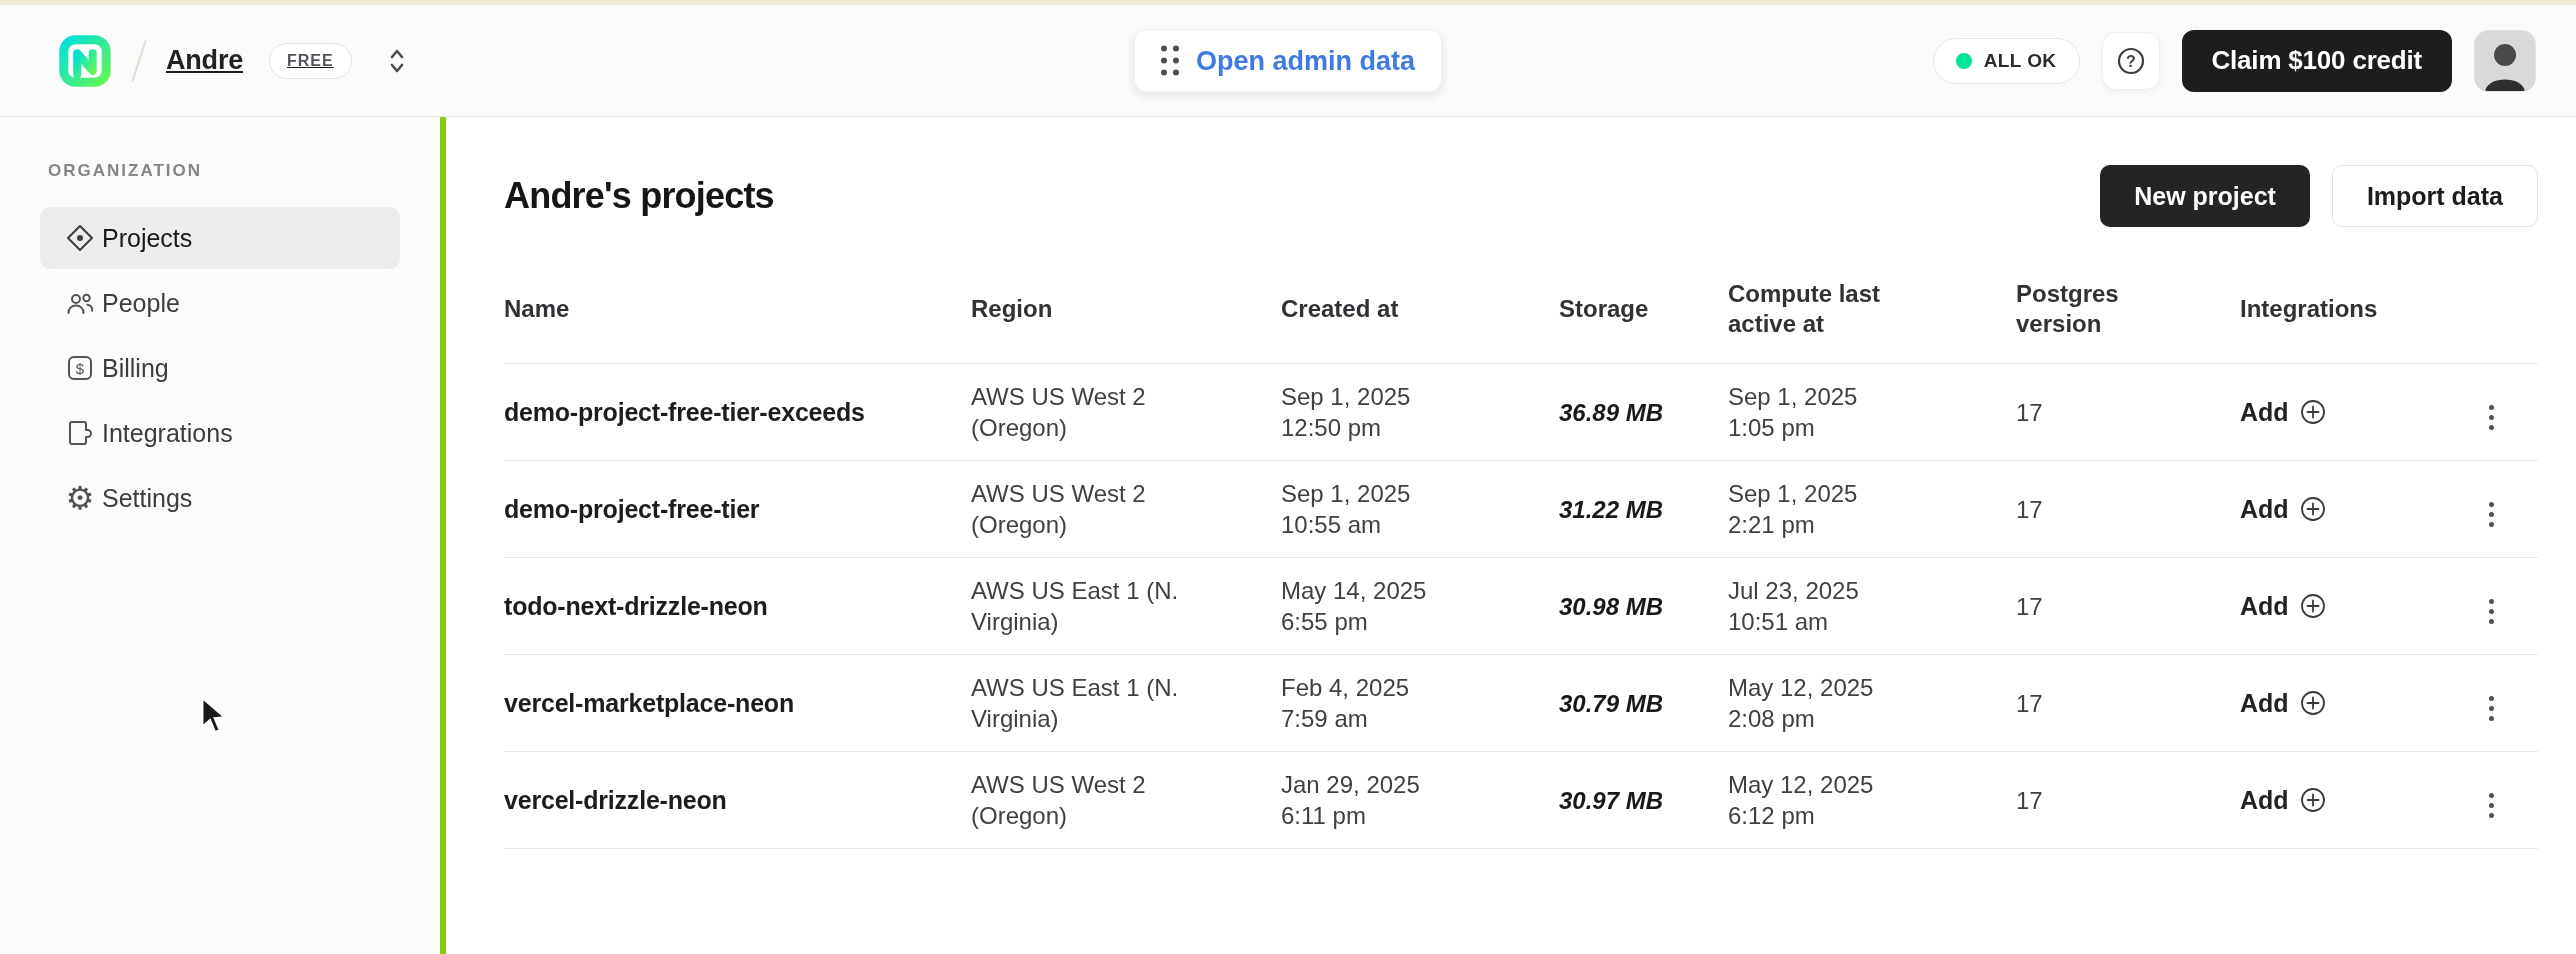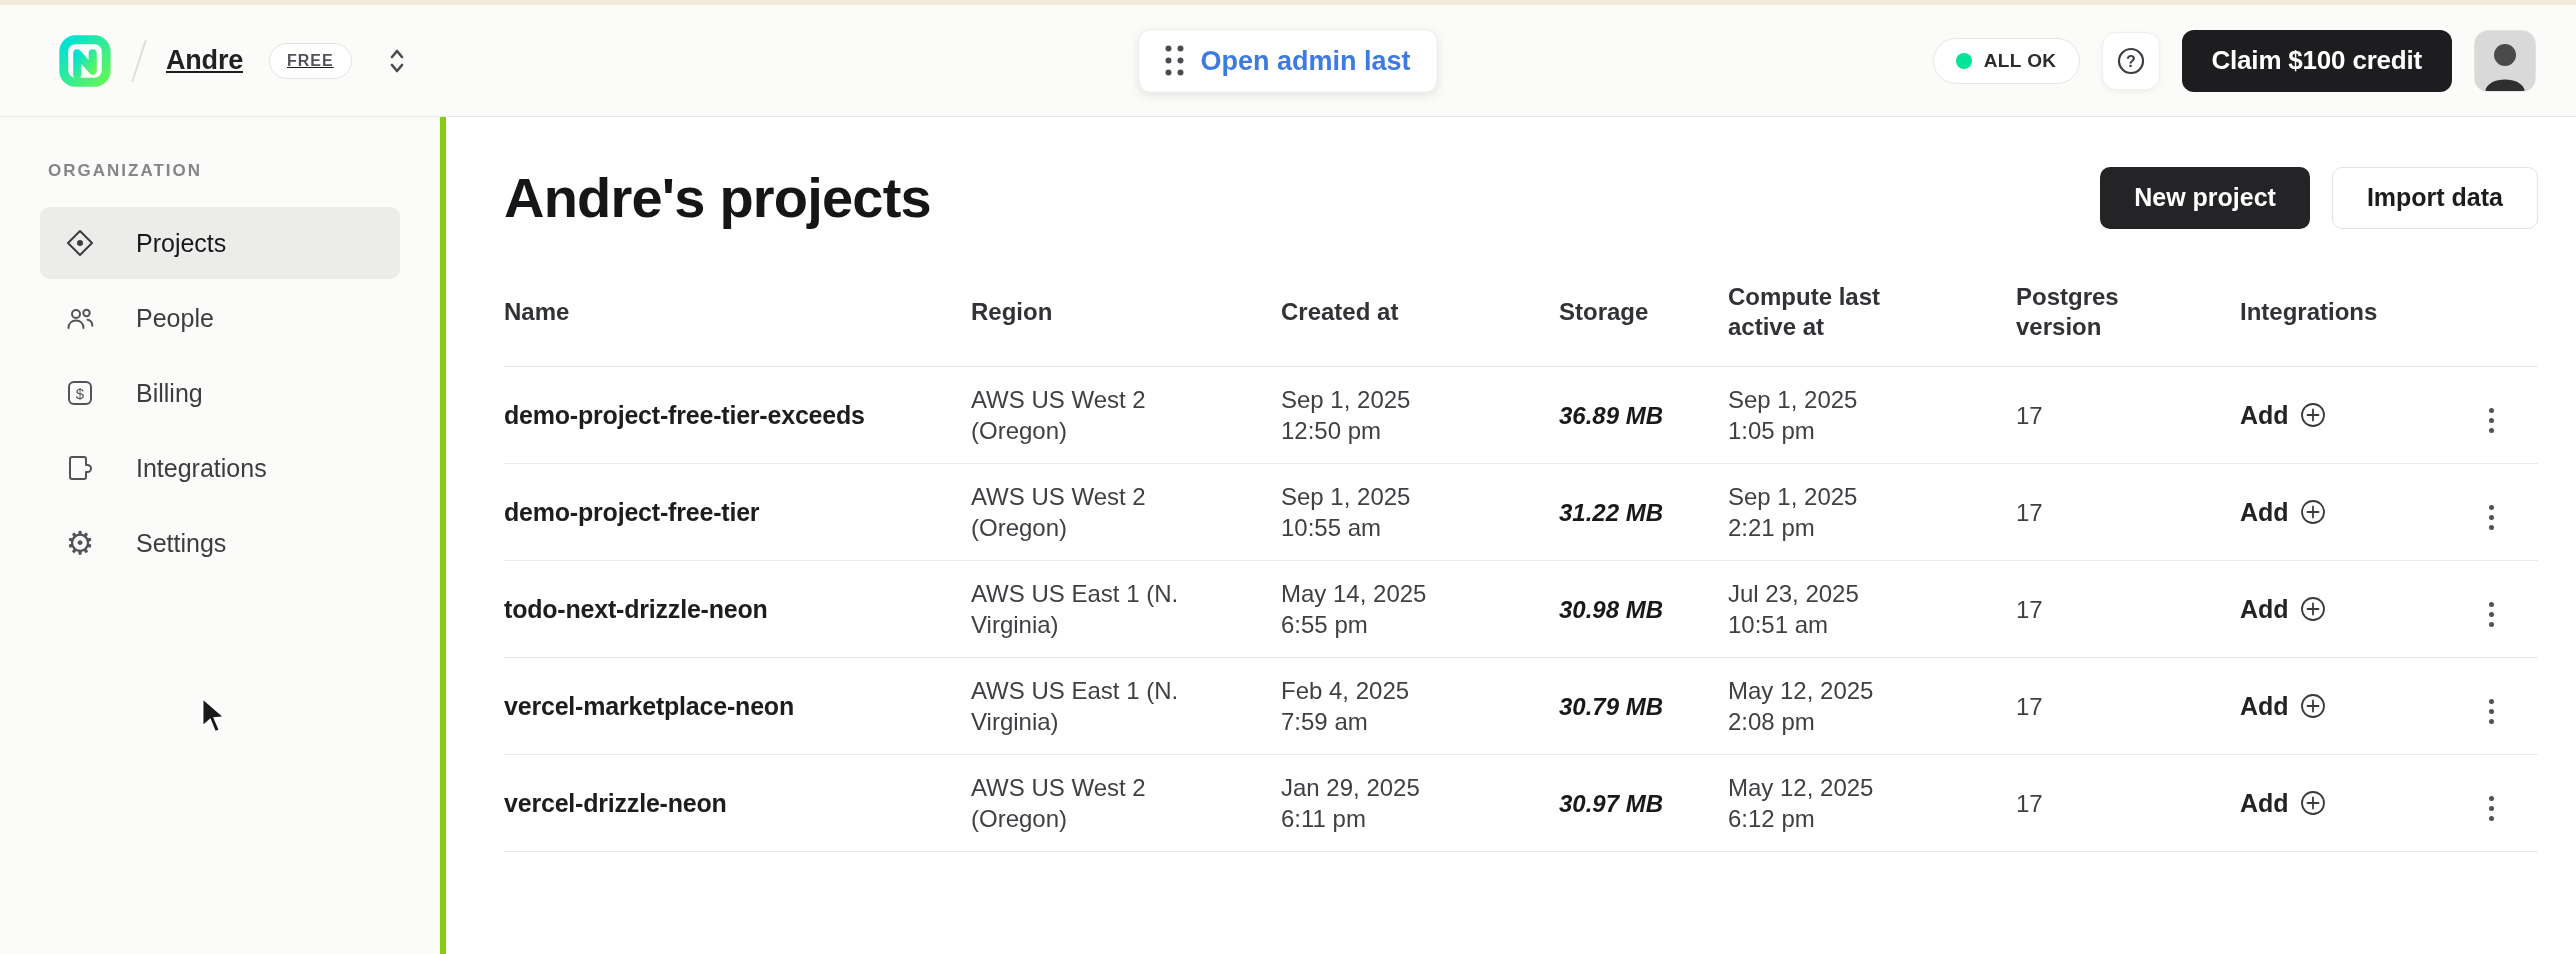--- a/index.html
+++ b/index.html
@@ -41,31 +41,31 @@
     font-family:inherit; letter-spacing:-0.2px; }
   .avatar { width:62px; height:62px; border-radius:14px; border:1px solid #e2e2df;
     background:linear-gradient(180deg,#ededed 0%,#c6c6c6 100%); overflow:hidden; cursor:pointer; }
 
   
   .body-row { display:flex; height:837px; }
   .sidebar { width:446px; background:#fbfbf9; border-right:6px solid #84cc16;
     padding-top:44px; flex-shrink:0; }
   .section-label { margin:0 0 26px 48px; font-size:17px; font-weight:700;
     letter-spacing:2px; color:#85858a; }
-  .nav-item { display:flex; align-items:center; gap:40px; height:72px;
+  .nav-item { display:flex; align-items:center; gap:6px; height:62px;
     margin:0 40px 3px 40px; padding:0 24px; border-radius:10px; cursor:pointer; }
   .nav-item .ico { width:32px; display:flex; justify-content:center; color:#52525b; }
   .nav-item .nav-label { font-size:25px; color:#3c3c42; }
   .nav-item.active { background:#ececea; }
   .nav-item.active .nav-label { color:#19191c; font-weight:500; }
   .gear-glyph { font-size:32px; line-height:1; color:#52525b; }
 
   .main { flex:1; background:#fff; padding:48px 38px 0 58px; }
   .title-row { display:flex; align-items:center; justify-content:space-between; }
-  .page-title { font-size:56px; font-weight:700; letter-spacing:-0.8px; color:#161619; }
+  .page-title { font-size:36px; font-weight:700; letter-spacing:-0.8px; color:#161619; }
   .title-actions { display:flex; gap:22px; }
   .btn-dark { height:62px; padding:0 34px; background:#242427; color:#fff; border:none;
     border-radius:10px; font-size:25px; font-weight:600; font-family:inherit; cursor:pointer; }
   .btn-light { height:62px; padding:0 34px; background:#fff; color:#1c1c1f;
     border:1px solid #e3e3e0; border-radius:10px; font-size:25px; font-weight:600;
     font-family:inherit; cursor:pointer; }
 
   .search-input { margin-top:48px; width:100%; height:56px; border:1px solid #e5e5e2;
     border-radius:10px; padding:0 24px; font-size:24px; font-family:inherit; color:#1c1c1f;
     background:#fff; outline:none; }
@@ -124,21 +124,21 @@
 
   <div class="admin-btn">
     <span class="grid-dots">
       <i></i>
         <i></i>
         <i></i>
         <i></i>
         <i></i>
         <i></i>
     </span>
-    <span class="admin-label">Open admin last</span>
+    <span class="admin-label">Open admin data</span>
   </div>
 
   <div class="header-right">
     <div class="status-pill">
       <span class="status-dot"></span>
       <span class="status-text">ALL OK</span>
     </div>
     <div class="help-btn">
       <svg width="32" height="32" viewBox="0 0 32 32">
         <circle cx="16" cy="16" r="12" fill="none" stroke="#3c3c42" stroke-width="2.2"></circle>

